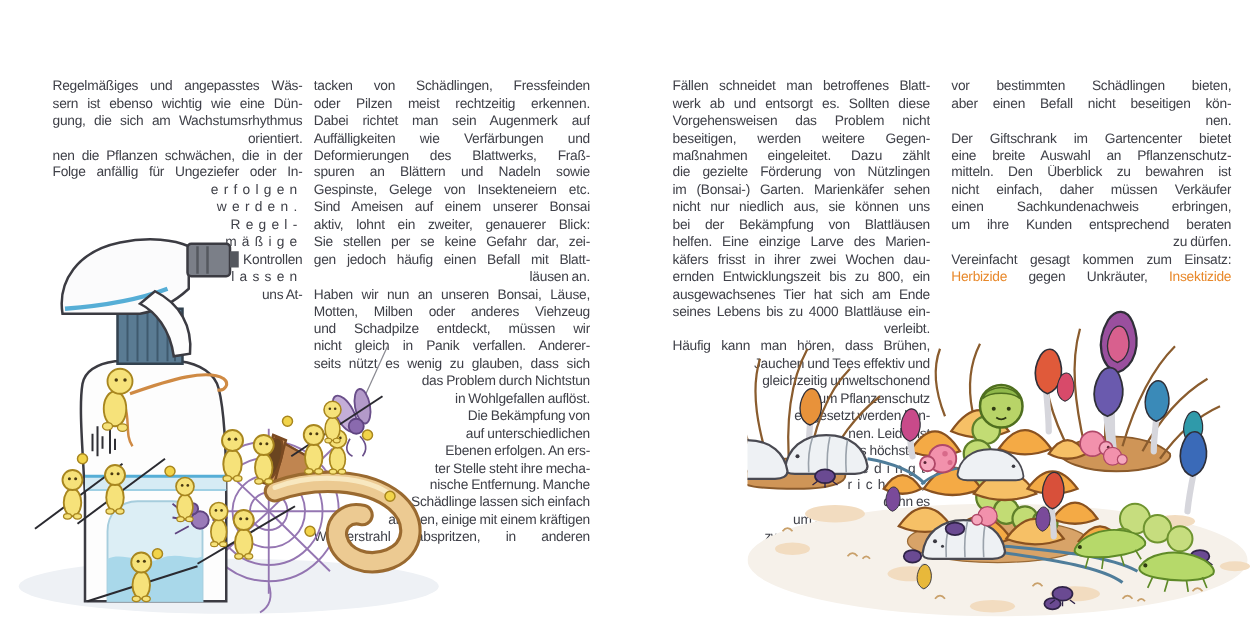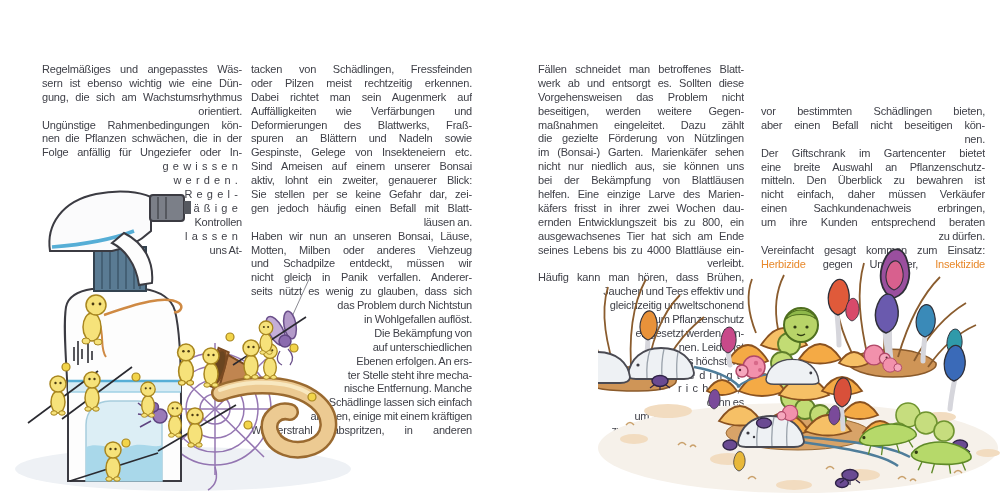--- a/index.html
+++ b/index.html
@@ -17,24 +17,23 @@
 </head>
 <body>
 
 <div class="spread">
 
   <div class="col" style="left:42px;width:200px;">
       <div class="ln j">Regelmäßiges und angepasstes Wäs-</div>
       <div class="ln j">sern ist ebenso wichtig wie eine Dün-</div>
       <div class="ln j">gung, die sich am Wachstumsrhythmus</div>
       <div class="ln l">orientiert.</div>
-      <div class="ln j">Ungünstige Rahmenbedingungen kön-</div>
       <div class="ln j">nen die Pflanzen schwächen, die in der</div>
       <div class="ln j">Folge anfällig für Ungeziefer oder In-</div>
-      <div class="ln r sp">gewissen</div>
+      <div class="ln r sp">erfolgen</div>
       <div class="ln r sp">werden.</div>
       <div class="ln r sp">Regel-</div>
       <div class="ln r sp">mäßige</div>
       <div class="ln r">Kontrollen</div>
       <div class="ln r sp">lassen</div>
       <div class="ln r">uns At-</div>
     </div>
   <div class="col" style="left:251px;width:221px;">
       <div class="ln j">tacken von Schädlingen, Fressfeinden</div>
       <div class="ln j">oder Pilzen meist rechtzeitig erkennen.</div>
@@ -86,21 +85,21 @@
       <div class="ln l">zum Pflanzenschutz</div>
       <div class="ln l">eingesetzt werden kön-</div>
       <div class="ln l">nen. Leider ist</div>
       <div class="ln l">dies höchstens</div>
       <div class="ln l sp">bedingt</div>
       <div class="ln l sp">richtig,</div>
       <div class="ln l">denn es</div>
       <div class="ln l">um Stärkungsmittel, die</div>
       <div class="ln l">zwar einen gewissen Schutz</div>
     </div>
-  <div class="col" style="left:761px;width:224px;margin-top:42px;">
+  <div class="col" style="left:761px;width:224px;">
       <div class="ln j">vor bestimmten Schädlingen bieten,</div>
       <div class="ln j">aber einen Befall nicht beseitigen kön-</div>
       <div class="ln l">nen.</div>
       <div class="ln j">Der Giftschrank im Gartencenter bietet</div>
       <div class="ln j">eine breite Auswahl an Pflanzenschutz-</div>
       <div class="ln j">mitteln. Den Überblick zu bewahren ist</div>
       <div class="ln j">nicht einfach, daher müssen Verkäufer</div>
       <div class="ln j">einen Sachkundenachweis erbringen,</div>
       <div class="ln j">um ihre Kunden entsprechend beraten</div>
       <div class="ln l">zu dürfen.</div>

